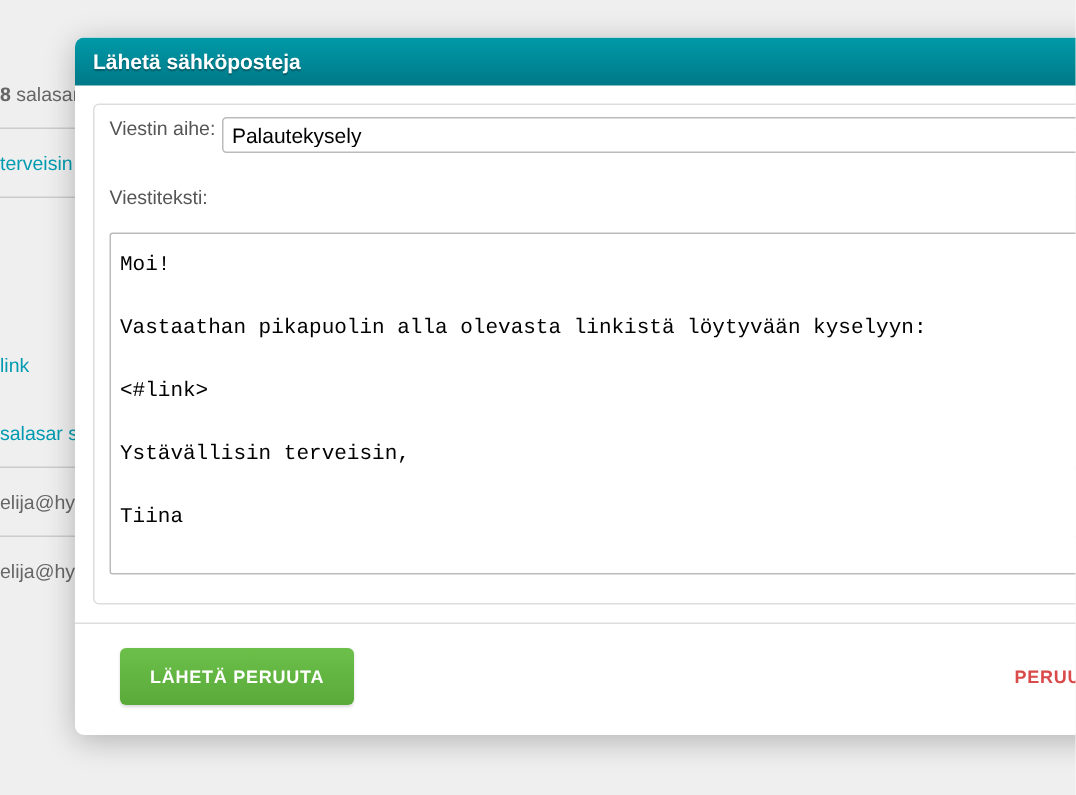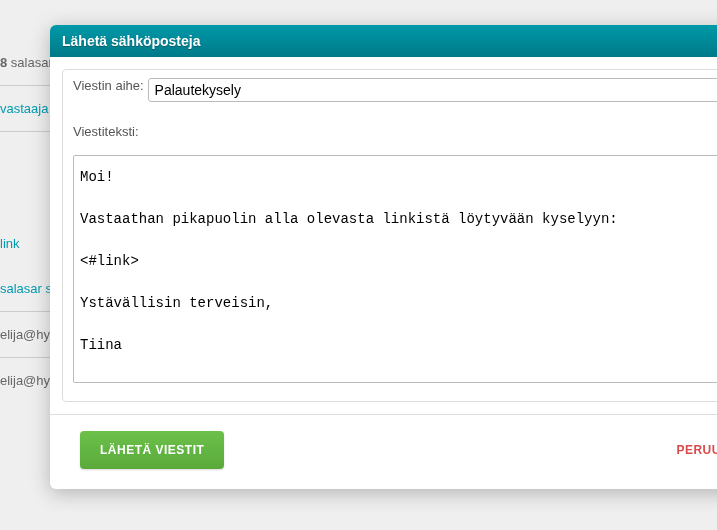--- a/index.html
+++ b/index.html
@@ -136,21 +136,21 @@
     text-align: right;
   }
 </style>
 </head>
 <body>
 
 <div class="background">
   <div class="bg-line" style="border-top:none;">
     <span class="bg-bold">8</span><span> salasar</span>
   </div>
-  <div class="bg-line"><span class="bg-link">vastaaja</span></div>
+  <div class="bg-line"><span class="bg-link">terveisin</span></div>
   <div class="bg-line" style="height:90px;"></div>
   <div class="bg-line" style="border-top:none;"><span class="bg-link">link</span></div>
   <div class="bg-line" style="border-top:none;"><span class="bg-link">salasar s</span></div>
   <div class="bg-line"><span>elija@hy</span></div>
   <div class="bg-line"><span>elija@hy</span></div>
 </div>
 
 <div class="dialog">
   <div class="dialog-titlebar">
     <span>Lähetä sähköposteja</span>
@@ -170,16 +170,16 @@
 Vastaathan pikapuolin alla olevasta linkistä löytyvään kyselyyn:
 
 &lt;#link&gt;
 
 Ystävällisin terveisin,
 
 Tiina</textarea>
     </div>
   </div>
   <div class="dialog-footer">
-    <button class="btn-send">LÄHETÄ VIESTIT</button>
+    <button class="btn-send">LÄHETÄ PERUUTA</button>
     <button class="btn-cancel">PERUUTA</button>
   </div>
 </div>
 
 </body></html>

